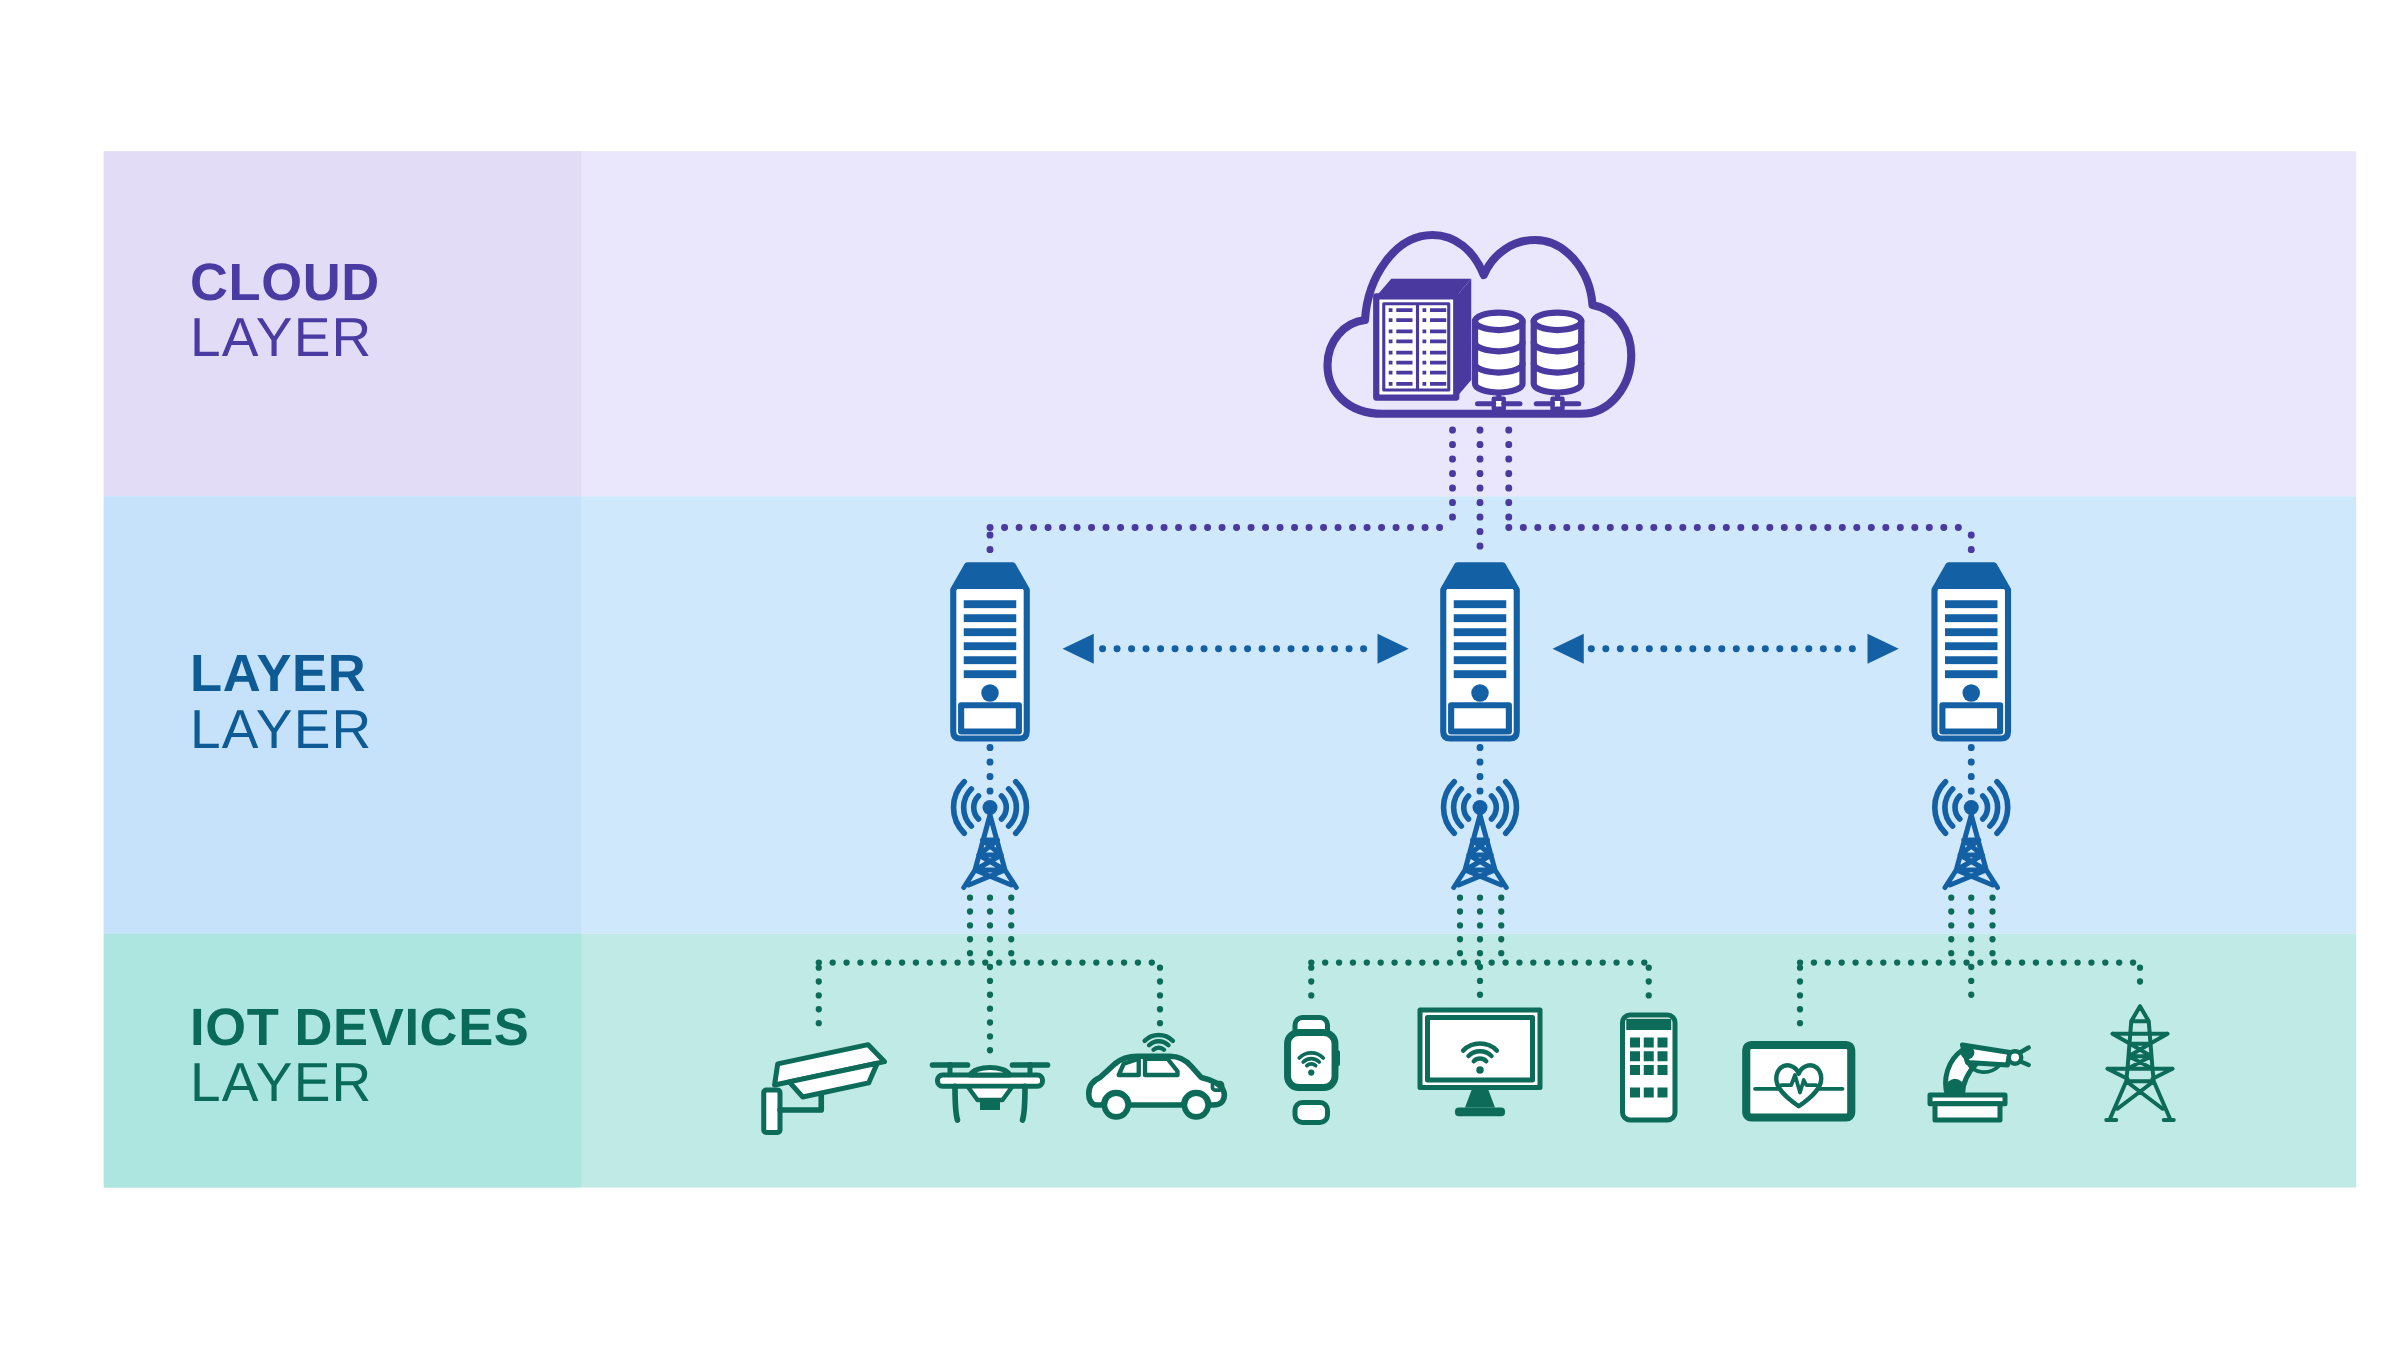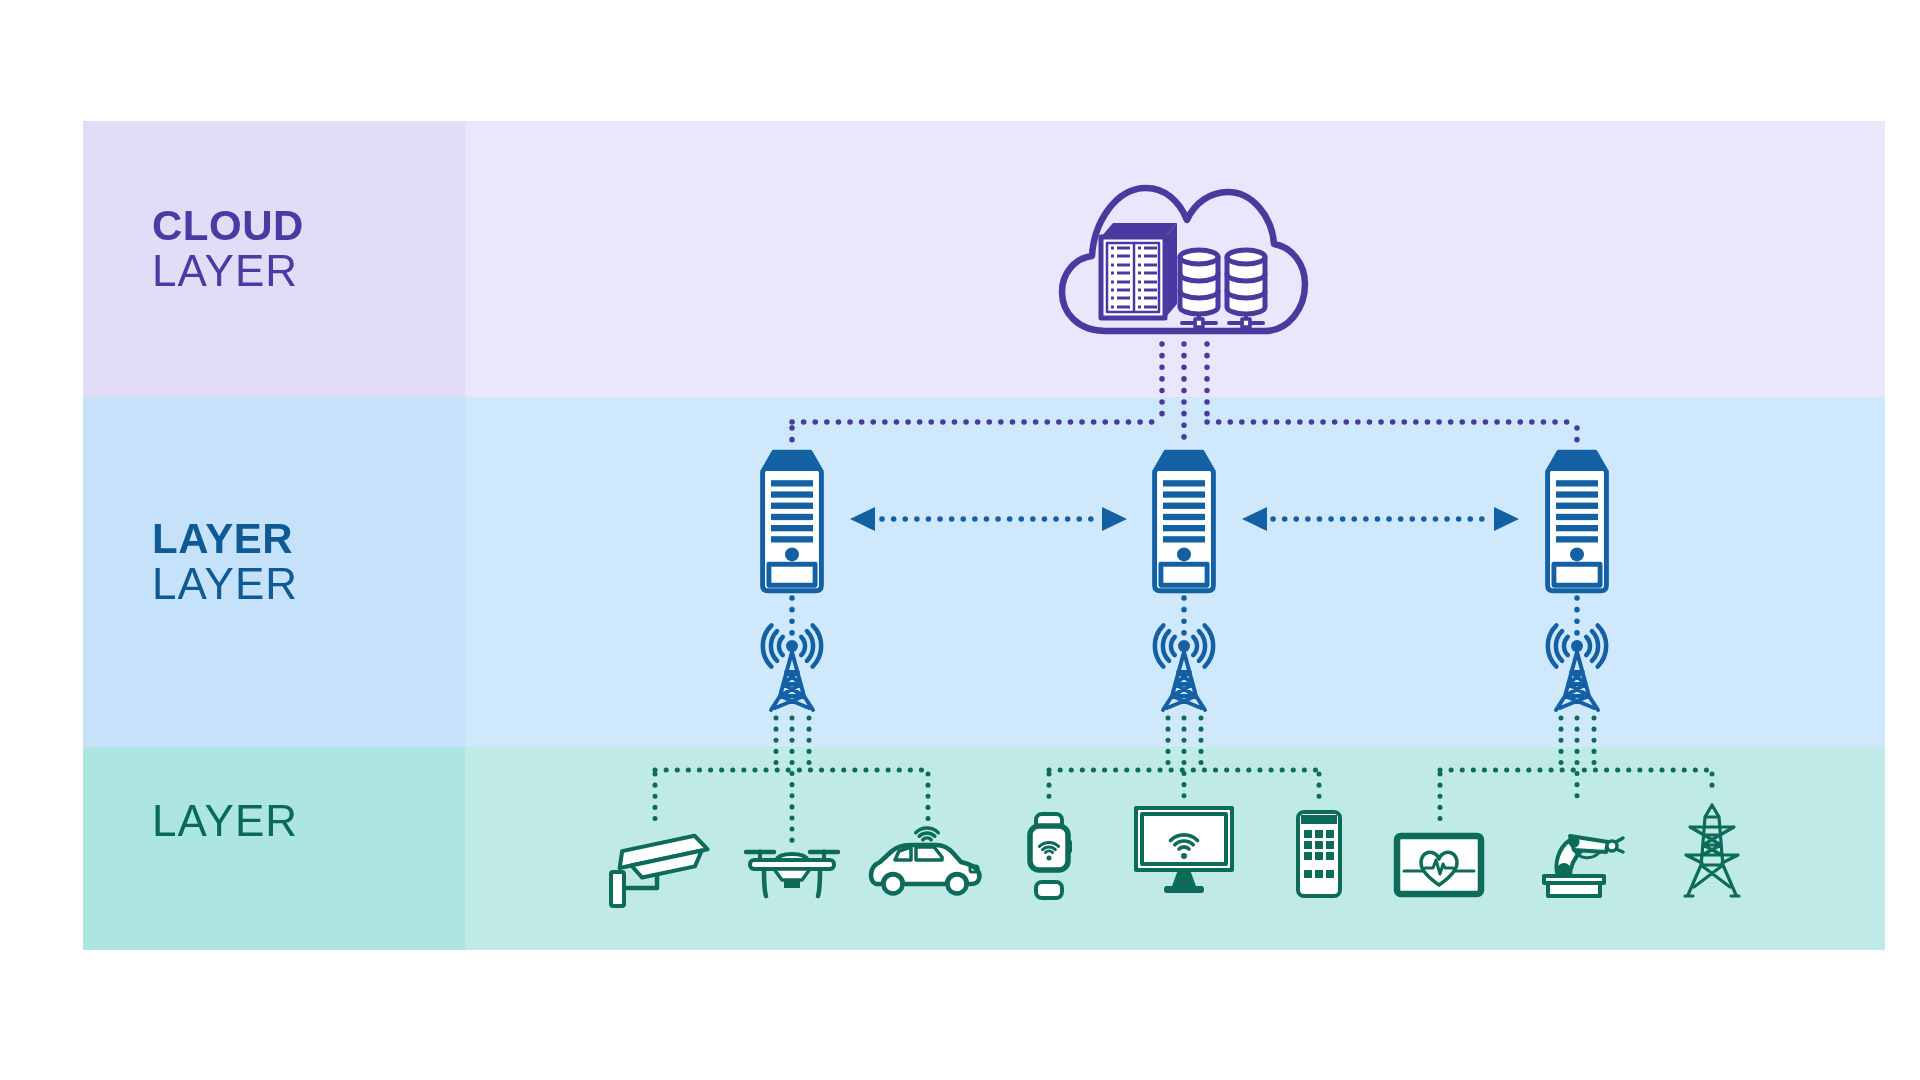--- a/index.html
+++ b/index.html
@@ -52,20 +52,21 @@
 
   <div class="layer-label lab-cloud">
     <div class="layer-title">CLOUD</div>
     <div class="layer-sub">LAYER</div>
   </div>
   <div class="layer-label lab-edge">
     <div class="layer-title">LAYER</div>
     <div class="layer-sub">LAYER</div>
   </div>
   <div class="layer-label lab-iot">
+    <div class="layer-title">IOT DEVICES</div>
     <div class="layer-sub">LAYER</div>
   </div>
 
   <svg class="abs" style="left:0;top:0;" width="1920" height="1080" viewBox="0 0 1920 1080">
 
     <path class="dp" d="M1138,344 V418"></path>
     <path class="dp" d="M1160,344 V442"></path>
     <path class="dp" d="M1183,344 V418"></path>
     <path class="dp" d="M768,422 H1138"></path>
     <path class="dp" d="M1183,422 H1553"></path>

